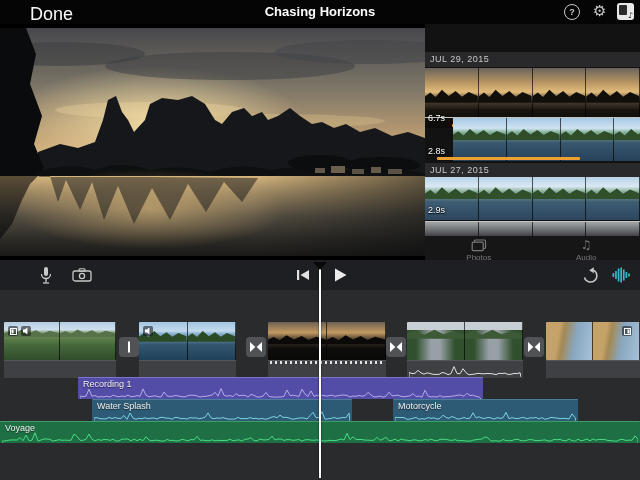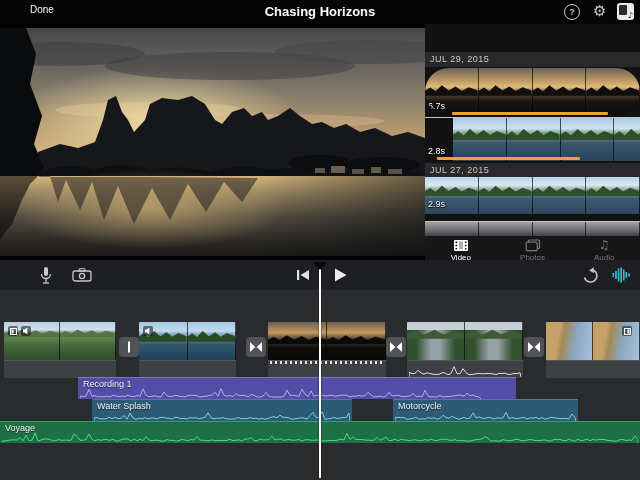--- a/index.html
+++ b/index.html
@@ -1,20 +1,20 @@
 <!DOCTYPE html>
 <html><head>
 <meta charset="utf-8">
 <style>
   html,body{margin:0;padding:0;background:#000;}
   #app{position:relative;width:640px;height:480px;background:#000;overflow:hidden;
        font-family:"Liberation Sans",sans-serif;-webkit-font-smoothing:antialiased;}
   
   #topbar{position:absolute;left:0;top:0;width:640px;height:24px;background:#050505;z-index:30;}
-  #done{position:absolute;left:30px;top:4px;font-size:10px;color:#fafafa;}
+  #done{position:absolute;left:30px;top:4px;font-size:18px;color:#fafafa;}
   #title{position:absolute;left:0;top:4px;width:640px;text-align:center;font-size:13px;font-weight:700;color:#fff;}
   .tb-ico{position:absolute;top:4px;color:#c8c8c8;}
   #help{left:564px;width:14px;height:14px;border:1.2px solid #c8c8c8;border-radius:50%;
         font-size:9px;line-height:14px;text-align:center;font-weight:700;}
   #gear{left:593px;top:2px;font-family:"DejaVu Sans",sans-serif;font-size:15px;line-height:18px;}
   #mediabtn{left:617px;top:3px;width:17px;height:17px;background:#e9e9e9;border-radius:3px;}
   #mediabtn .scr{position:absolute;left:2px;top:2px;width:8px;height:10px;background:#2b2b2b;border-radius:1px;}
   #mediabtn .note{position:absolute;right:1px;bottom:0;font-family:"DejaVu Sans",sans-serif;font-size:8px;color:#1a1a1a;}
   
   #viewer{position:absolute;left:0;top:24px;width:425px;height:238px;background:#000;}
@@ -156,21 +156,21 @@
       <rect x="388" y="145" width="14" height="5" fill="#6e6452" opacity="0.8"></rect>
       <rect x="0" y="0" width="425" height="4" fill="#000"></rect>
       <rect x="0" y="232" width="425" height="6" fill="#000"></rect>
     </svg>
   </div>
 
   <div id="panel">
 
     <div class="dhead" style="top:28px;">JUL 29, 2015</div>
 
-    <div class="mclip" style="top:44px;height:48px;border-radius:24px;">
+    <div class="mclip" style="top:44px;height:60px;">
       <div class="frames sunsetF">
         <div class="fr"></div>
           <div class="fr"></div>
           <div class="fr"></div>
           <div class="fr"></div>
       </div>
       <span class="dur">6.7s</span>
       <div class="usebar" style="left:27px;width:156px;"></div>
     </div>
     <div class="psep" style="top:93px;"></div>
@@ -181,54 +181,41 @@
           <div class="fr"></div>
           <div class="fr"></div>
           <div class="fr"></div>
       </div>
       <span class="dur">2.8s</span>
       <div class="usebar" style="left:12px;width:143px;"></div>
     </div>
 
     <div class="dhead" style="top:139px;">JUL 27, 2015</div>
 
-    <div class="mclip" style="top:153px;height:37px;">
+    <div class="mclip" style="top:153px;height:43px;">
       <div class="frames day2F">
         <div class="fr"></div>
           <div class="fr"></div>
           <div class="fr"></div>
           <div class="fr"></div>
       </div>
       <span class="dur">2.9s</span>
     </div>
     <div class="psep" style="top:197px;"></div>
 
     <div class="mclip" style="top:198px;height:14px;">
       <div class="frames grayF">
         <div class="fr"></div>
           <div class="fr"></div>
           <div class="fr"></div>
           <div class="fr"></div>
       </div>
     </div>
 
     <div id="ptabs">
-      <div class="ptab active">
-        <svg width="16" height="13" viewBox="0 0 16 13">
-          <rect x="1" y="1" width="14" height="11" rx="1" fill="#fff"></rect>
-          <rect x="2.5" y="2.5" width="1.6" height="1.6" fill="#161617"></rect>
-            <rect x="2.5" y="5.7" width="1.6" height="1.6" fill="#161617"></rect>
-          <rect x="2.5" y="8.9" width="1.6" height="1.6" fill="#161617"></rect>
-          <rect x="11.9" y="2.5" width="1.6" height="1.6" fill="#161617"></rect>
-            <rect x="11.9" y="5.7" width="1.6" height="1.6" fill="#161617"></rect>
-          <rect x="11.9" y="8.9" width="1.6" height="1.6" fill="#161617"></rect>
-          <rect x="6" y="2.5" width="4" height="8" fill="#161617" opacity="0.35"></rect>
-        </svg>
-        <span class="tlab">Video</span>
-      </div>
       <div class="ptab">
         <svg width="16" height="13" viewBox="0 0 16 13">
           <rect x="3.5" y="1" width="11" height="8.5" rx="1" fill="none" stroke="#787878" stroke-width="1.2"></rect>
           <rect x="1.2" y="3.2" width="11" height="8.5" rx="1" fill="#161617" stroke="#787878" stroke-width="1.2"></rect>
         </svg>
         <span class="tlab">Photos</span>
       </div>
       <div class="ptab">
         <span style="font-family:'DejaVu Sans',sans-serif;font-size:12px;line-height:13px;color:#787878;">♫</span>
         <span class="tlab">Audio</span>
@@ -371,21 +358,21 @@
           <polygon points="16,5 16,15 10.7,10" fill="#fff"></polygon>
         </svg>
     </span>
     <span class="tbtn" style="left:524px;">
       <svg width="20" height="20" viewBox="0 0 20 20">
           <polygon points="4,5 4,15 9.3,10" fill="#fff"></polygon>
           <polygon points="16,5 16,15 10.7,10" fill="#fff"></polygon>
         </svg>
     </span>
 
-    <div id="trk0" class="atrack" style="left:78px;top:87px;width:438px;">
+    <div id="trk0" class="atrack" style="left:78px;top:87px;width:405px;">
       <span class="tname">Recording 1</span>
       <svg class="wf" width="401" height="12">
           <polyline points="0,12 0,9.0 3,9.7 6,9.1 9,2.2 12,9.3 15,8.5 18,10.0 21,9.7 24,9.9 27,9.1 30,10.1 33,8.1 36,9.2 39,9.8 42,9.0 45,9.6 48,8.0 51,9.7 54,9.5 57,8.5 60,9.4 63,1.9 66,8.3 69,9.7 72,9.3 75,8.8 78,9.7 81,10.0 84,5.0 87,8.8 90,9.5 93,9.1 96,8.4 99,9.2 102,9.7 105,9.9 108,8.5 111,8.1 114,8.3 117,8.8 120,10.1 123,9.4 126,9.3 129,8.6 132,8.1 135,5.3 138,9.2 141,1.6 144,8.3 147,9.2 150,8.5 153,9.6 156,6.6 159,8.7 162,8.3 165,8.4 168,10.1 171,7.4 174,8.4 177,9.9 180,10.1 183,9.1 186,5.4 189,9.5 192,9.9 195,10.2 198,10.0 201,10.0 204,9.3 207,3.0 210,8.6 213,8.2 216,8.8 219,9.4 222,2.2 225,7.1 228,9.5 231,3.9 234,9.4 237,8.2 240,9.3 243,8.2 246,9.1 249,8.7 252,8.1 255,9.3 258,8.7 261,8.2 264,8.0 267,8.4 270,10.0 273,9.0 276,9.3 279,8.5 282,9.2 285,8.6 288,5.3 291,8.0 294,9.9 297,9.8 300,9.0 303,10.2 306,9.1 309,5.2 312,8.8 315,8.6 318,8.2 321,9.3 324,9.8 327,9.3 330,8.9 333,6.5 336,9.6 339,9.1 342,10.1 345,3.1 348,9.0 351,10.0 354,9.7 357,10.1 360,8.6 363,10.1 366,9.6 369,9.7 372,9.1 375,8.8 378,8.1 381,8.1 384,9.3 387,6.2 390,8.6 393,8.1 396,9.4 399,9.8 401,12" fill="none" stroke="#b3abe8" stroke-width="1"></polyline>
         </svg>
     </div>
     <div id="trk1" class="atrack" style="left:92px;top:109px;width:260px;">
       <span class="tname">Water Splash</span>
       <svg class="wf" width="256" height="11">
           <polyline points="0,11 0,8.1 3,7.6 6,8.8 9,8.8 12,8.9 15,7.4 18,8.5 21,7.5 24,8.4 27,8.4 30,5.5 33,9.3 36,2.9 39,8.1 42,9.3 45,8.2 48,8.8 51,7.7 54,8.8 57,8.1 60,8.0 63,9.0 66,7.5 69,7.3 72,8.1 75,8.2 78,9.2 81,7.4 84,7.6 87,8.8 90,8.3 93,9.1 96,7.6 99,8.1 102,7.8 105,8.8 108,8.1 111,7.3 114,2.9 117,7.8 120,8.8 123,8.0 126,8.3 129,7.6 132,8.6 135,9.1 138,9.1 141,9.0 144,7.4 147,8.7 150,8.6 153,8.7 156,7.6 159,8.6 162,8.2 165,9.1 168,8.4 171,9.2 174,8.7 177,7.3 180,6.6 183,7.7 186,5.2 189,7.4 192,7.3 195,7.9 198,9.2 201,8.9 204,8.2 207,7.9 210,8.0 213,9.0 216,5.6 219,2.4 222,7.6 225,7.4 228,1.6 231,9.3 234,8.8 237,8.4 240,7.5 243,8.4 246,8.1 249,7.4 252,7.7 255,3.1 256,11" fill="none" stroke="#7cd2e4" stroke-width="1"></polyline>
         </svg>

